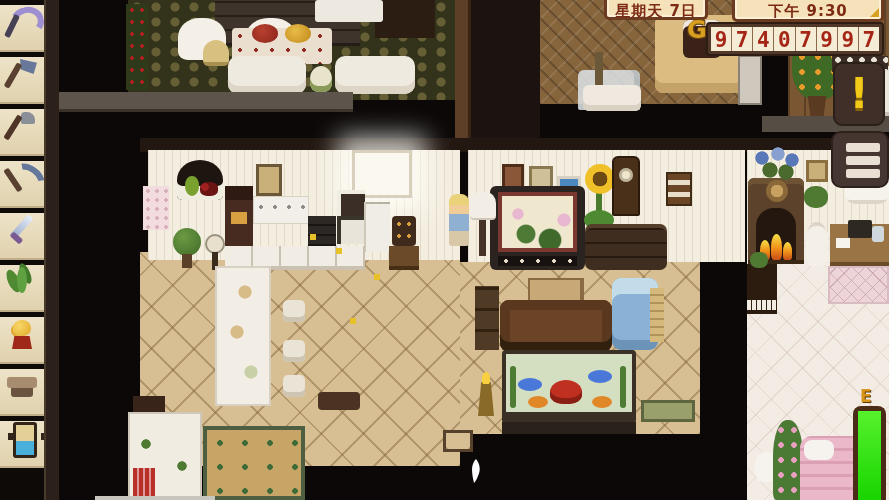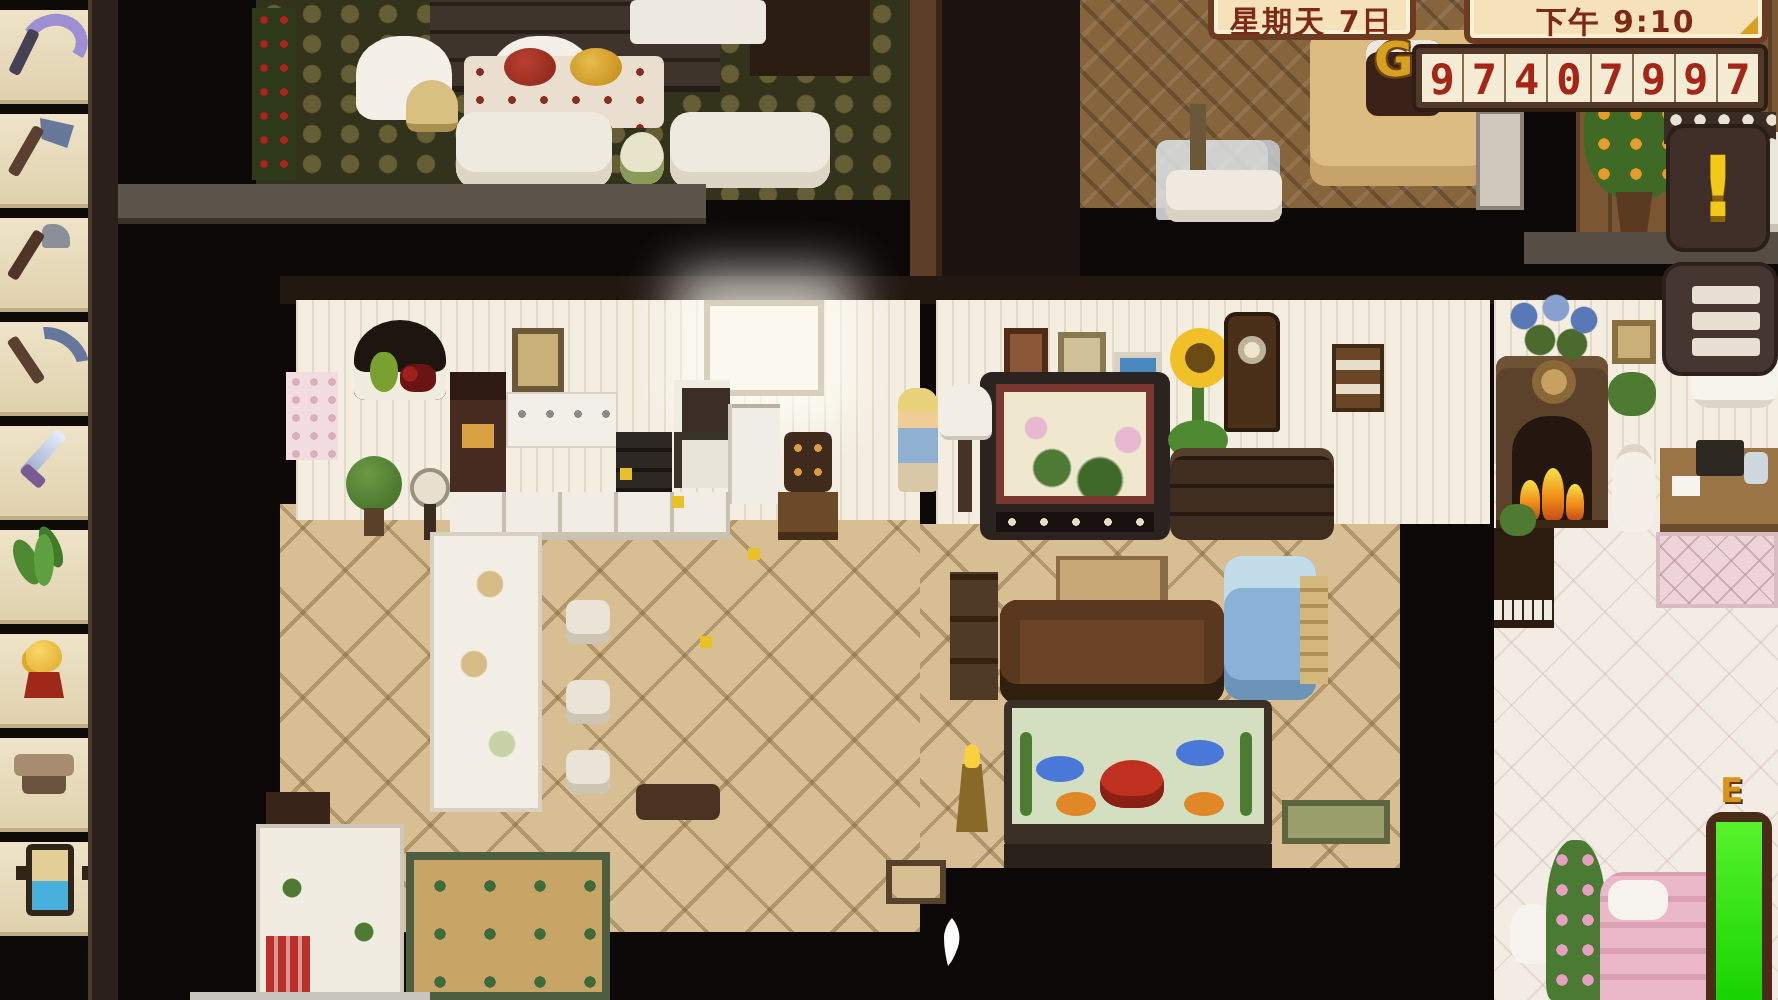--- a/index.html
+++ b/index.html
@@ -283,21 +283,21 @@
           <div class="item-icon scroll"></div>
         </div>
       </div>
     <div class="edge"></div>
   </div>
 
   <div class="b hudbox" style="left:604px;top:-14px;width:104px;height:34px;">
     <span>星期天 7日</span>
   </div>
   <div class="b hudbox" style="left:732px;top:-14px;width:152px;height:36px;">
-    <span>下午 9:10</span>
+    <span>下午 9:30</span>
     <i class="fold"></i>
   </div>
 
   <div class="b" id="gcoin" style="left:687px;top:16px;">G</div>
   <div class="b" id="goldpanel" style="left:706px;top:22px;width:178px;height:34px;">
     <div id="golddigits">
         <span class="digit">9</span>
         <span class="digit">7</span>
         <span class="digit">4</span>
         <span class="digit">0</span>

